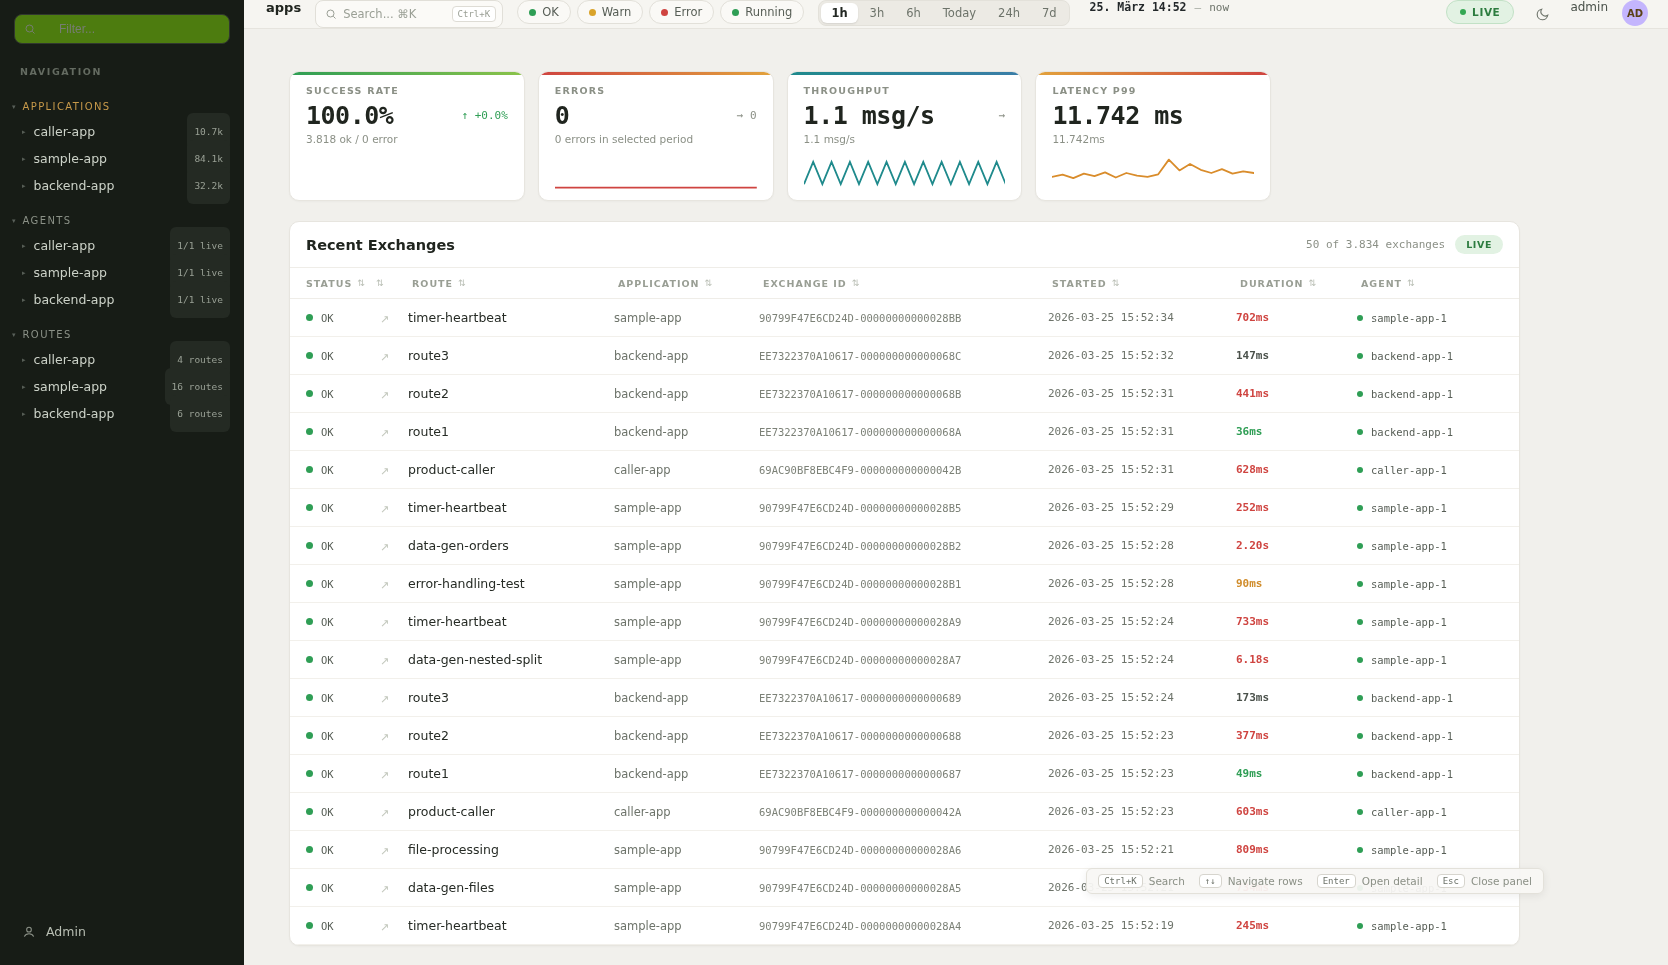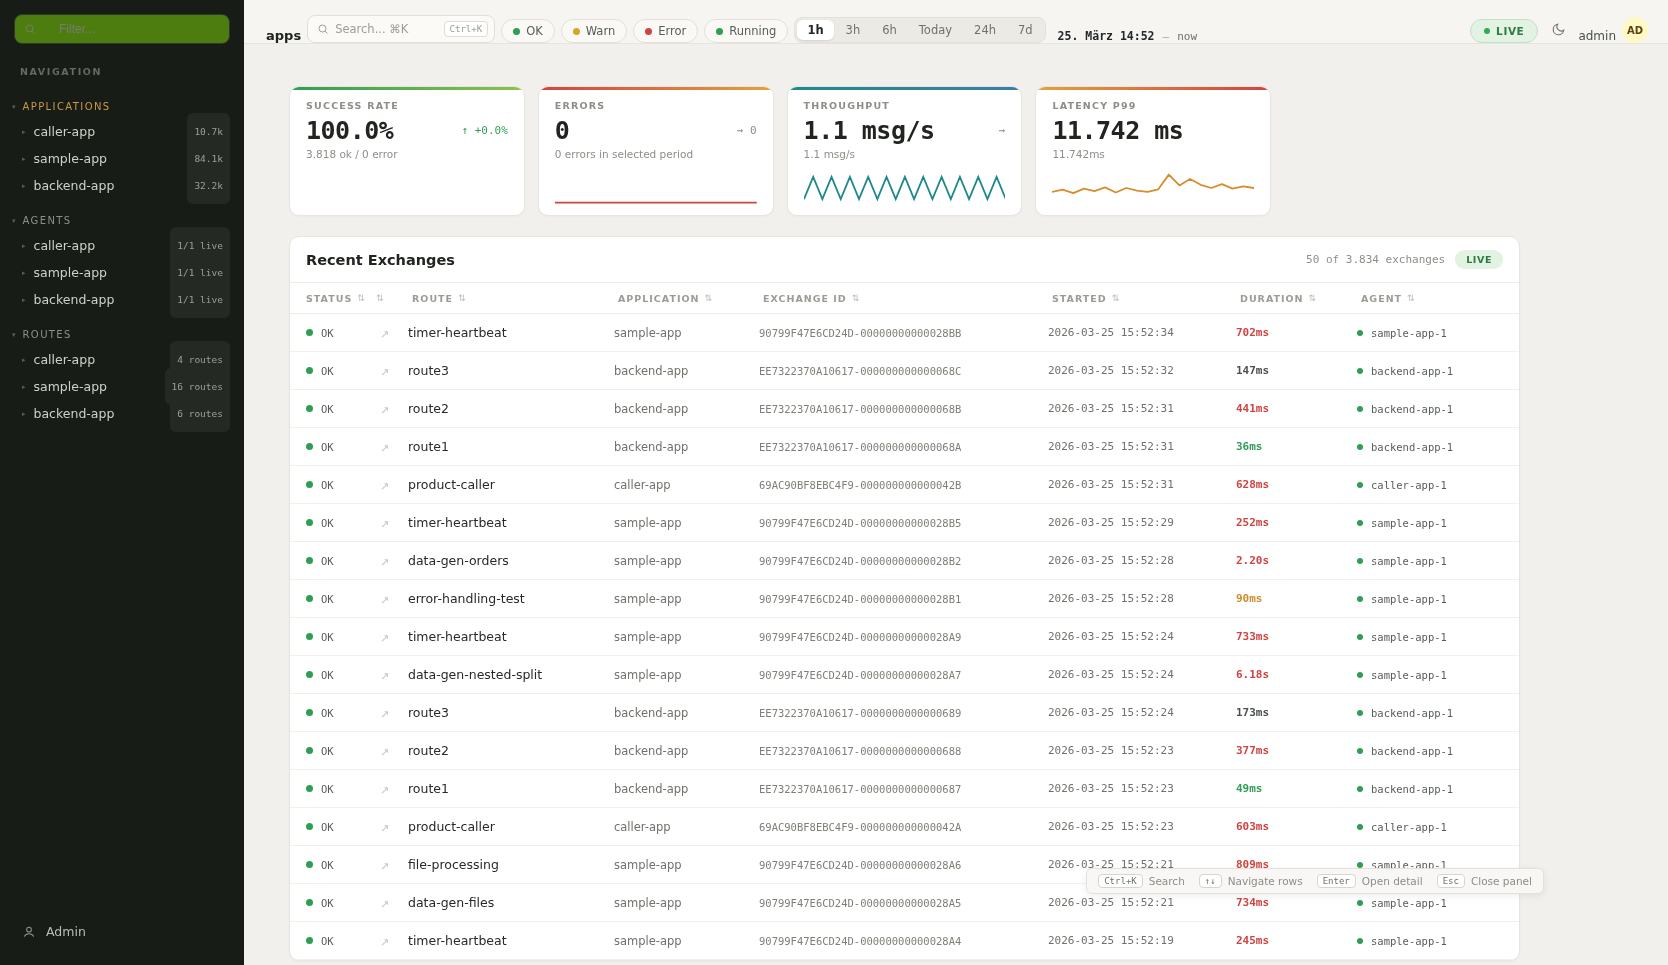--- a/index.html
+++ b/index.html
@@ -40,22 +40,22 @@
     font-size: 9.5px; color: #99a095; background: #242a23; border-radius: 6px;
     padding: 13px 7px; font-family: "DejaVu Sans Mono", monospace;
   }
   .side-footer { margin-top: auto; padding: 10px 12px 18px; display: flex; flex-direction: column; gap: 2px; }
   .footer-item { display: flex; gap: 10px; align-items: center; padding: 8px 10px; color: #b8beb3; font-size: 12.5px; border-radius: 6px; cursor: pointer; }
   .footer-item svg { color: #8b9187; }
 
   
   .main { width: 1424px; height: 965px; position: relative; }
   .topbar {
-    height: 44px; background: #f6f5f1; border-bottom: 1px solid #e6e4de;
-    display: flex; align-items: flex-end; padding: 0 20px 0 22px; gap: 6px;
+    height: 29px; background: #f6f5f1; border-bottom: 1px solid #e6e4de;
+    display: flex; align-items: flex-start; padding: 0 20px 0 22px; gap: 14px;
   }
   .page-label { font-size: 13px; font-weight: 700; color: #20251f; }
   .search-box {
     width: 188px; height: 28px; background: #fbfaf7; border: 1px solid #e1dfd8; border-radius: 8px;
     display: flex; align-items: center; gap: 6px; padding: 0 6px 0 9px; color: #9a9f95; cursor: text;
   }
   .search-placeholder { font-size: 11.5px; color: #9a9f95; flex: 1; white-space: nowrap; overflow: hidden; }
   .search-kbd { border: 1px solid #dedcd5; border-radius: 4px; font-size: 9px; padding: 2px 5px; color: #9a9f95; font-family: "DejaVu Sans Mono", monospace; background: #fff; }
   .chips { display: flex; gap: 6px; }
   .chip {
@@ -72,21 +72,21 @@
   .range-end { color: #6d736a; font-size: 11px; }
   .spacer { flex: 1; }
   .live-pill {
     display: flex; gap: 6px; align-items: center; background: #e2f2e3; border: 1px solid #c2e1c6;
     color: #2c7c3f; font-size: 10.5px; font-weight: 700; letter-spacing: .6px; padding: 5px 13px; border-radius: 999px; cursor: pointer;
   }
   .live-dot { width: 6px; height: 6px; border-radius: 50%; background: #34a853; }
   .icon-btn { width: 28px; height: 28px; border-radius: 50%; border: none; background: transparent; display: flex; align-items: center; justify-content: center; color: #6d736a; cursor: pointer; }
   .user-name { font-size: 12px; color: #4a514a; }
   .avatar {
-    width: 26px; height: 26px; border-radius: 50%; background: #fef9c3; color: #5a4116;
+    width: 26px; height: 26px; border-radius: 50%; background: #c4b5fd; color: #5a4116;
     font-size: 10px; font-weight: 700; display: flex; align-items: center; justify-content: center; cursor: pointer;
   }
 
   
   .content { padding: 42px 148px 0 45px; }
   .cards { display: grid; grid-template-columns: repeat(5, 1fr); gap: 13px; }
   .card {
     position: relative; background: #fff; border: 1px solid #e7e5df; border-radius: 10px; height: 130px;
     padding: 13px 16px 8px; display: flex; flex-direction: column; overflow: hidden; box-shadow: 0 1px 2px rgba(0,0,0,.03);
   }

